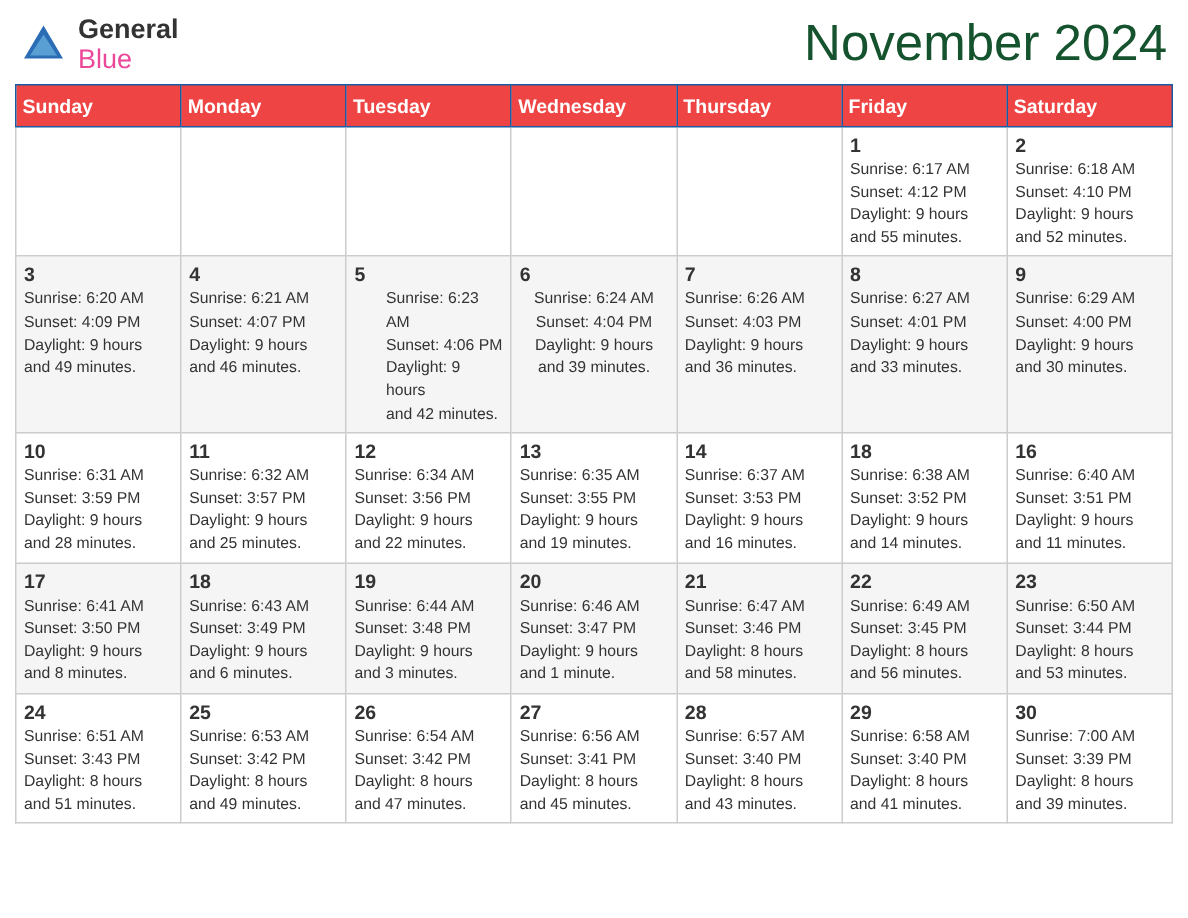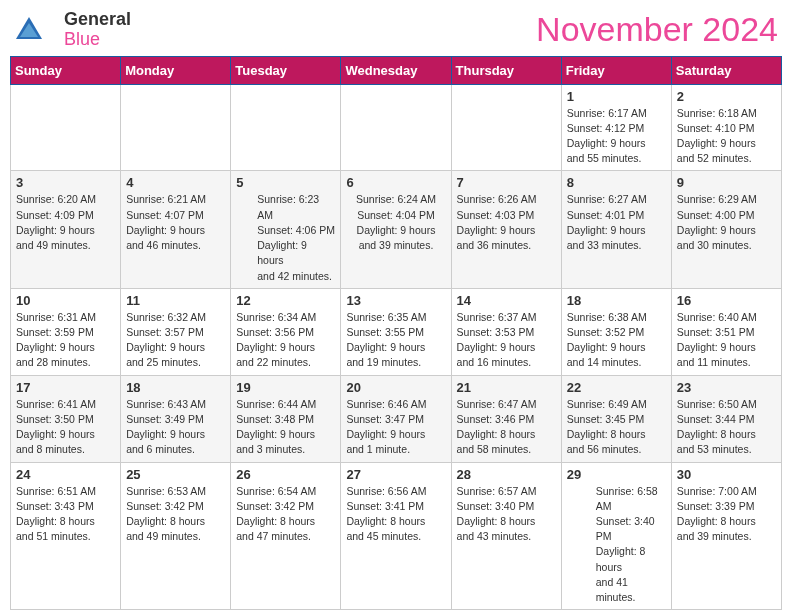--- a/index.html
+++ b/index.html
@@ -13,21 +13,21 @@
     .header {
       display: flex;
       justify-content: space-between;
       align-items: flex-start;
       margin-bottom: 6px;
       padding: 0 4px;
     }
     .logo {
       display: flex;
       align-items: center;
-      gap: 20px;
+      gap: 8px;
     }
     .logo-text {
       display: flex;
       flex-direction: column;
       line-height: 1.1;
     }
     .logo-general {
       font-size: 18px;
       font-weight: bold;
       color: #333;
@@ -40,33 +40,33 @@
     .logo-icon {
       width: 30px;
       height: 30px;
     }
     .title-block {
       text-align: right;
     }
     .month-title {
       font-size: 34px;
       font-weight: normal;
-      color: #ec4899;
+      color: #14532d;
     }
     .location-title {
       font-size: 16px;
       color: #555;
     }
     table {
       width: 100%;
       border-collapse: collapse;
       table-layout: fixed;
     }
     thead tr th {
-      background-color: #be185d;
+      background-color: #ef4444;
       color: #fff;
       font-size: 13px;
       font-weight: bold;
       padding: 6px 4px;
       text-align: left;
       border: 1px solid #1a5aa0;
     }
     tbody tr td {
       vertical-align: top;
       border: 1px solid #ccc;
@@ -332,21 +332,21 @@
         </td>
         <td>
           <span class="day-number">28</span>
           <div class="day-info" style="white-space: pre-line;">Sunrise: 6:57 AM
 Sunset: 3:40 PM
 Daylight: 8 hours
 and 43 minutes.</div>
         </td>
         <td>
           <span class="day-number">29</span>
-          <div class="day-info" style="white-space: pre-line; margin-left: 29px;">Sunrise: 6:58 AM
+          <div class="day-info" style="white-space: pre-line;">Sunrise: 6:58 AM
 Sunset: 3:40 PM
 Daylight: 8 hours
 and 41 minutes.</div>
         </td>
         <td>
           <span class="day-number">30</span>
           <div class="day-info" style="white-space: pre-line;">Sunrise: 7:00 AM
 Sunset: 3:39 PM
 Daylight: 8 hours
 and 39 minutes.</div>

